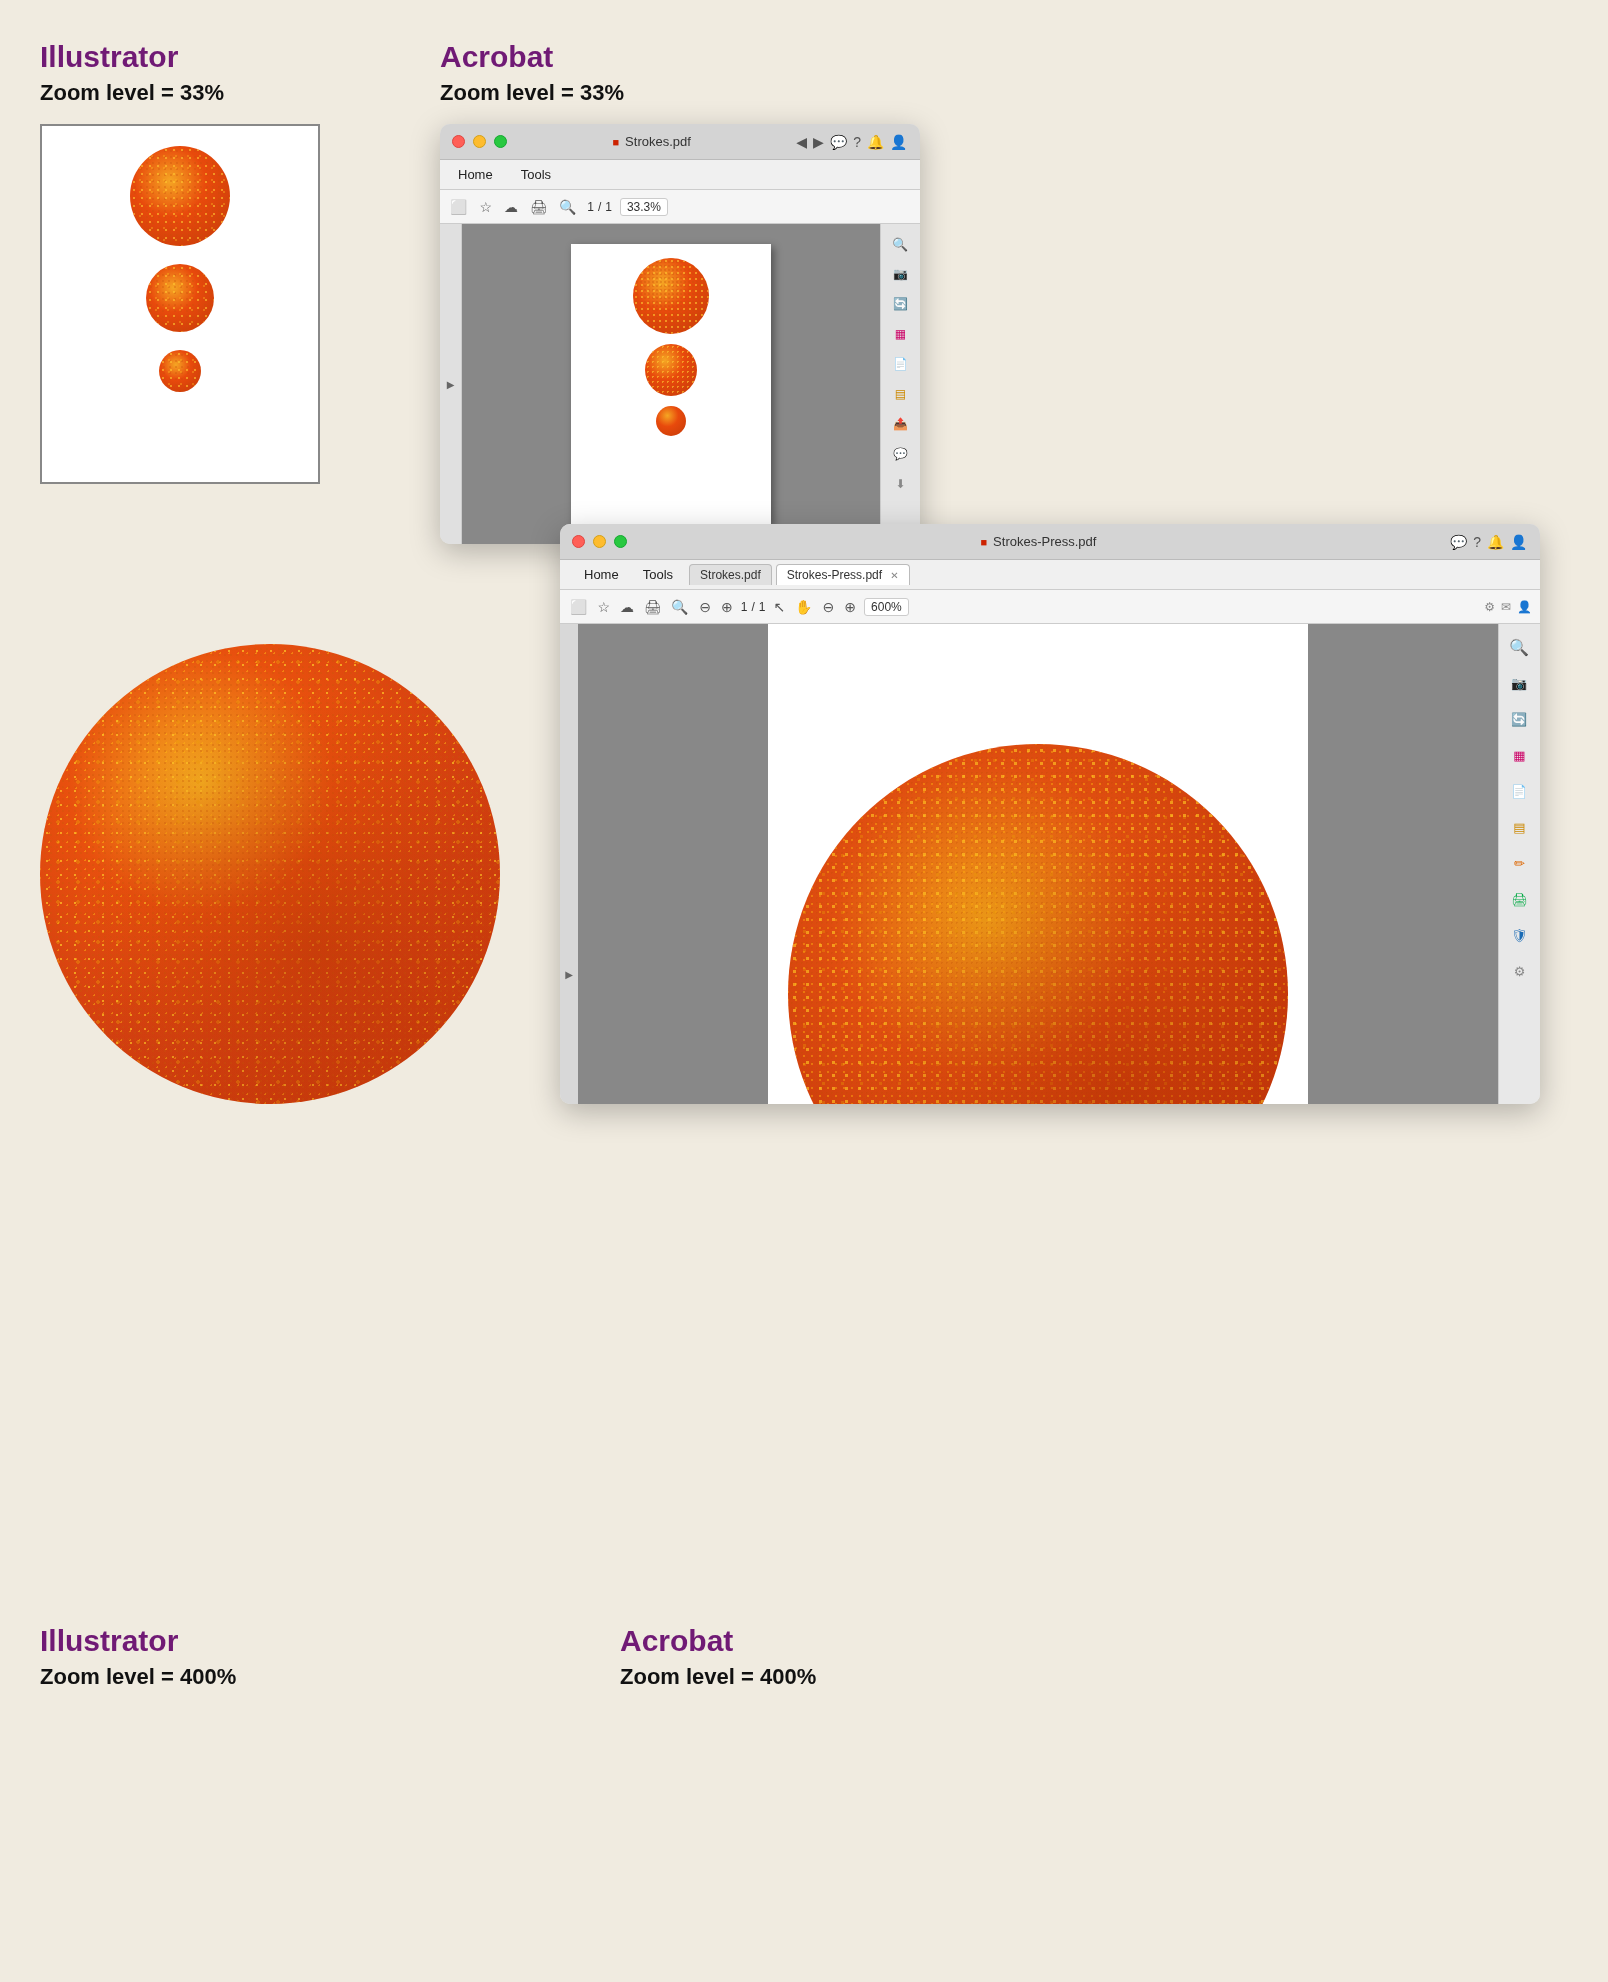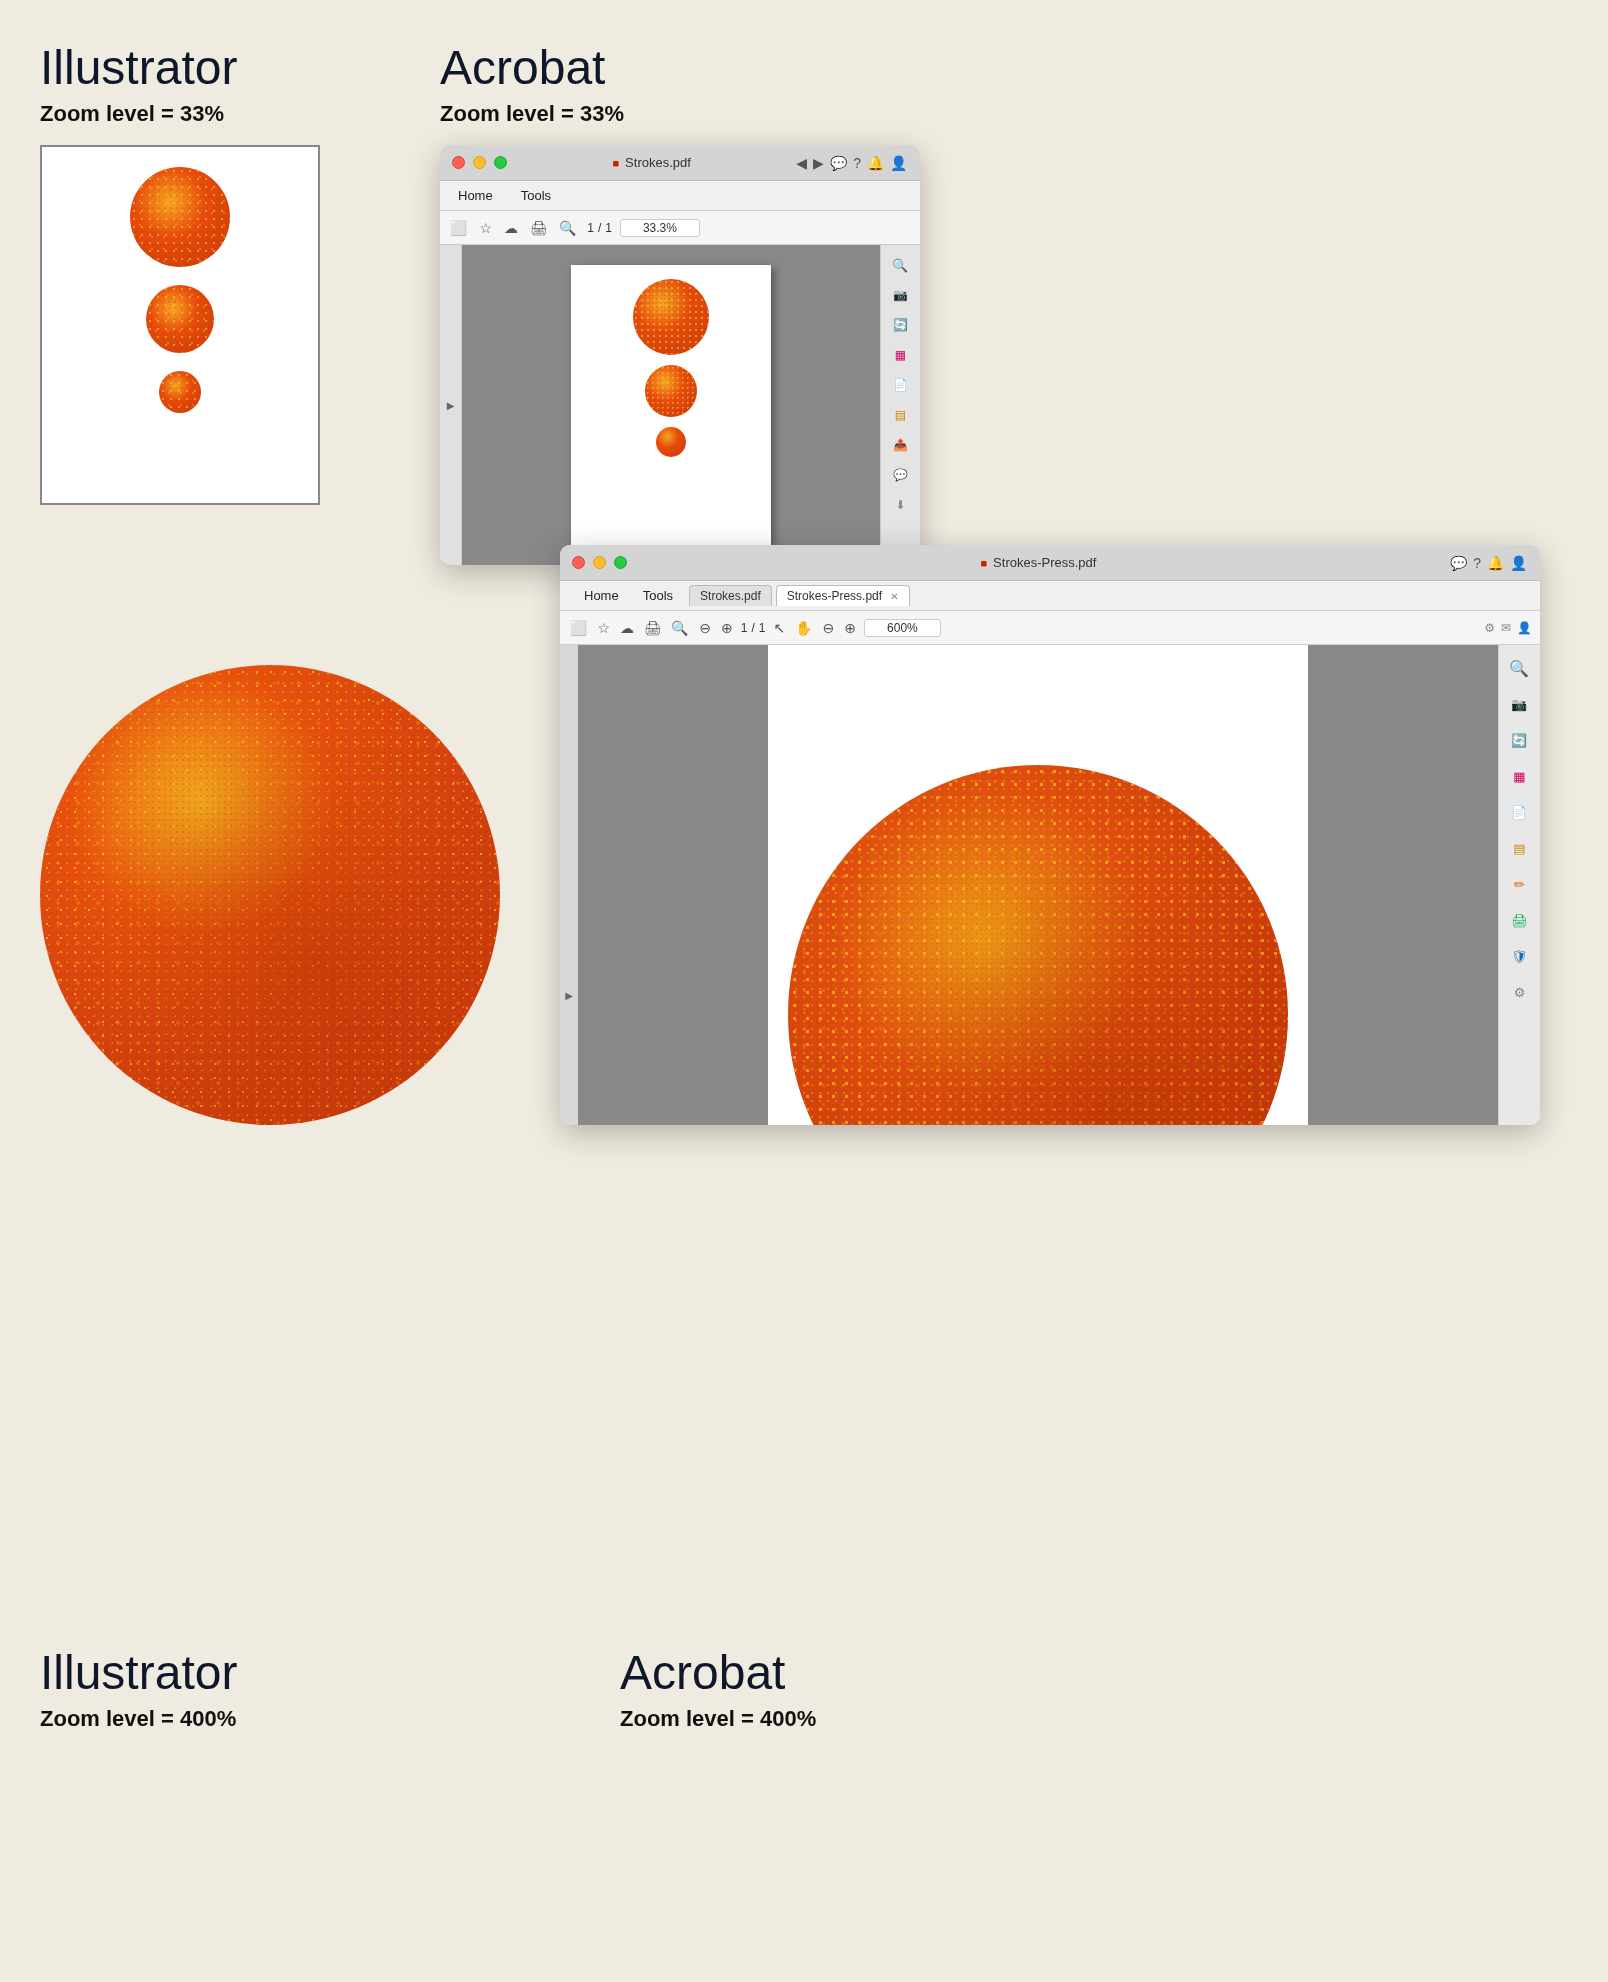--- a/index.html
+++ b/index.html
@@ -25,23 +25,23 @@
       flex: 0 0 auto;
       width: 340px;
     }
 
     .acrobat-top {
       flex: 0 0 auto;
       width: 600px;
     }
 
     .app-title {
-      font-size: 48px;
-      font-weight: 400;
-      color: #0f172a;
+      font-size: 30px;
+      font-weight: 700;
+      color: #701a75;
       margin-bottom: 6px;
     }
 
     .zoom-label {
       font-size: 22px;
       font-weight: 700;
       color: #111;
       margin-bottom: 18px;
     }
 
@@ -156,21 +156,21 @@
       gap: 4px;
       font-size: 12px;
       color: #333;
     }
 
     .zoom-display {
       font-size: 12px;
       color: #333;
       background: white;
       border: 1px solid #ccc;
-      padding: 1px 22px;
+      padding: 1px 6px;
       border-radius: 3px;
     }
 
     
     .window-content {
       display: flex;
       height: 320px;
     }
 
     .window-sidebar-left {

